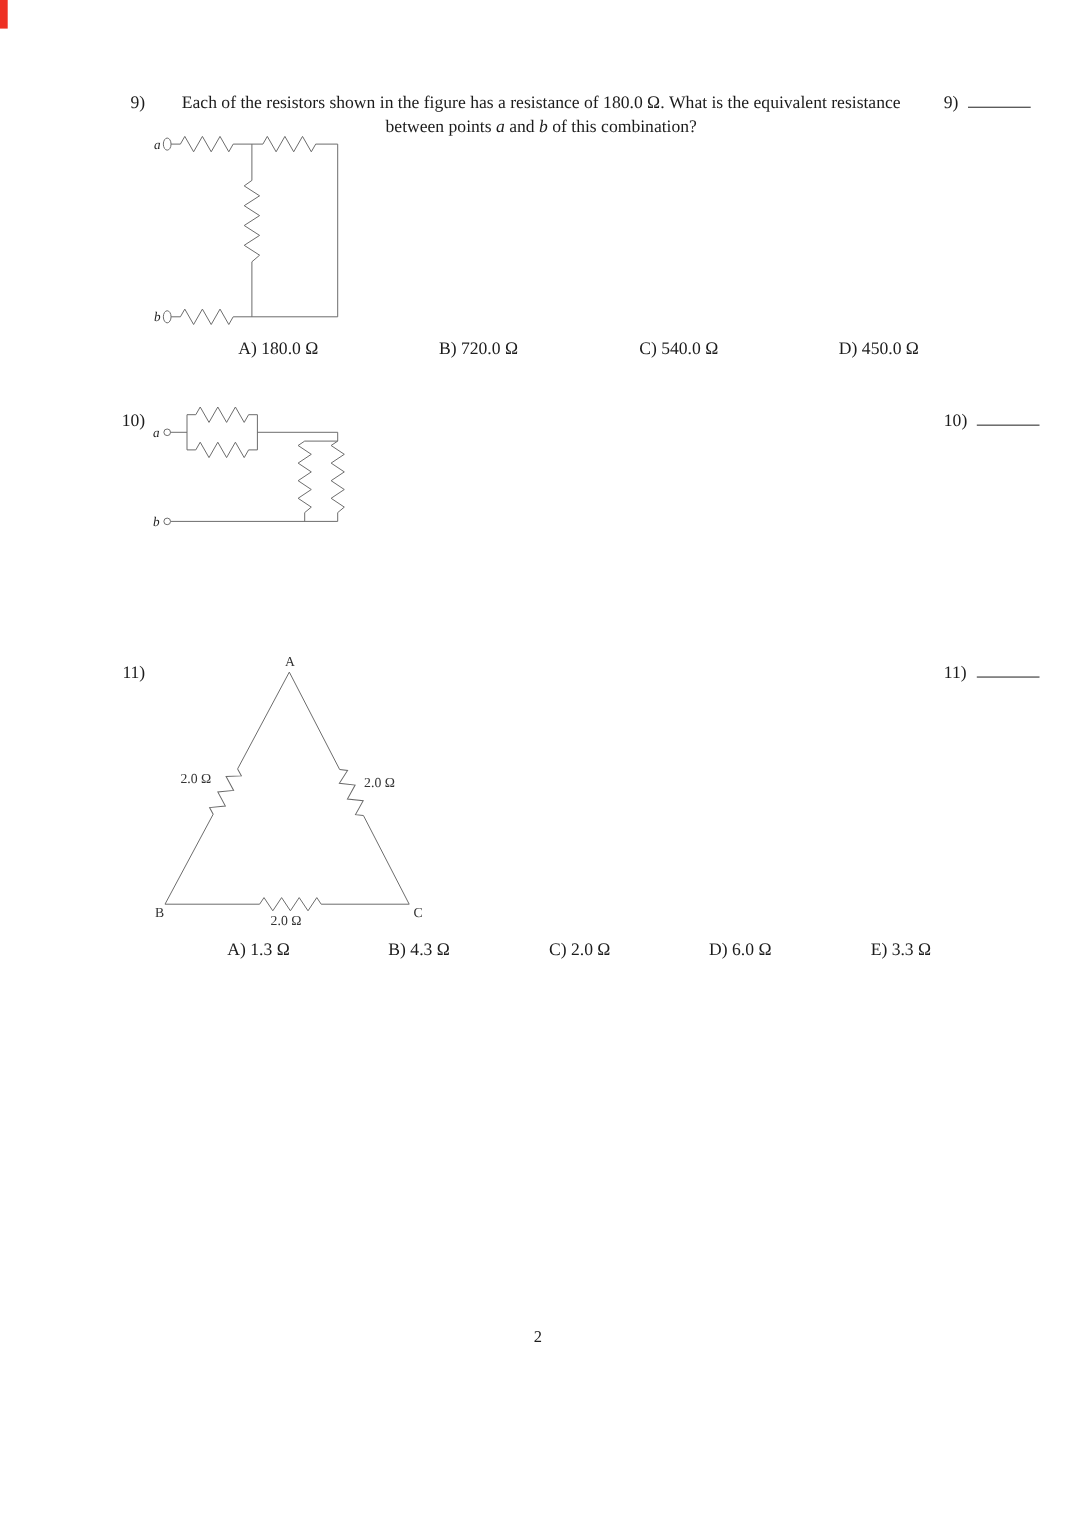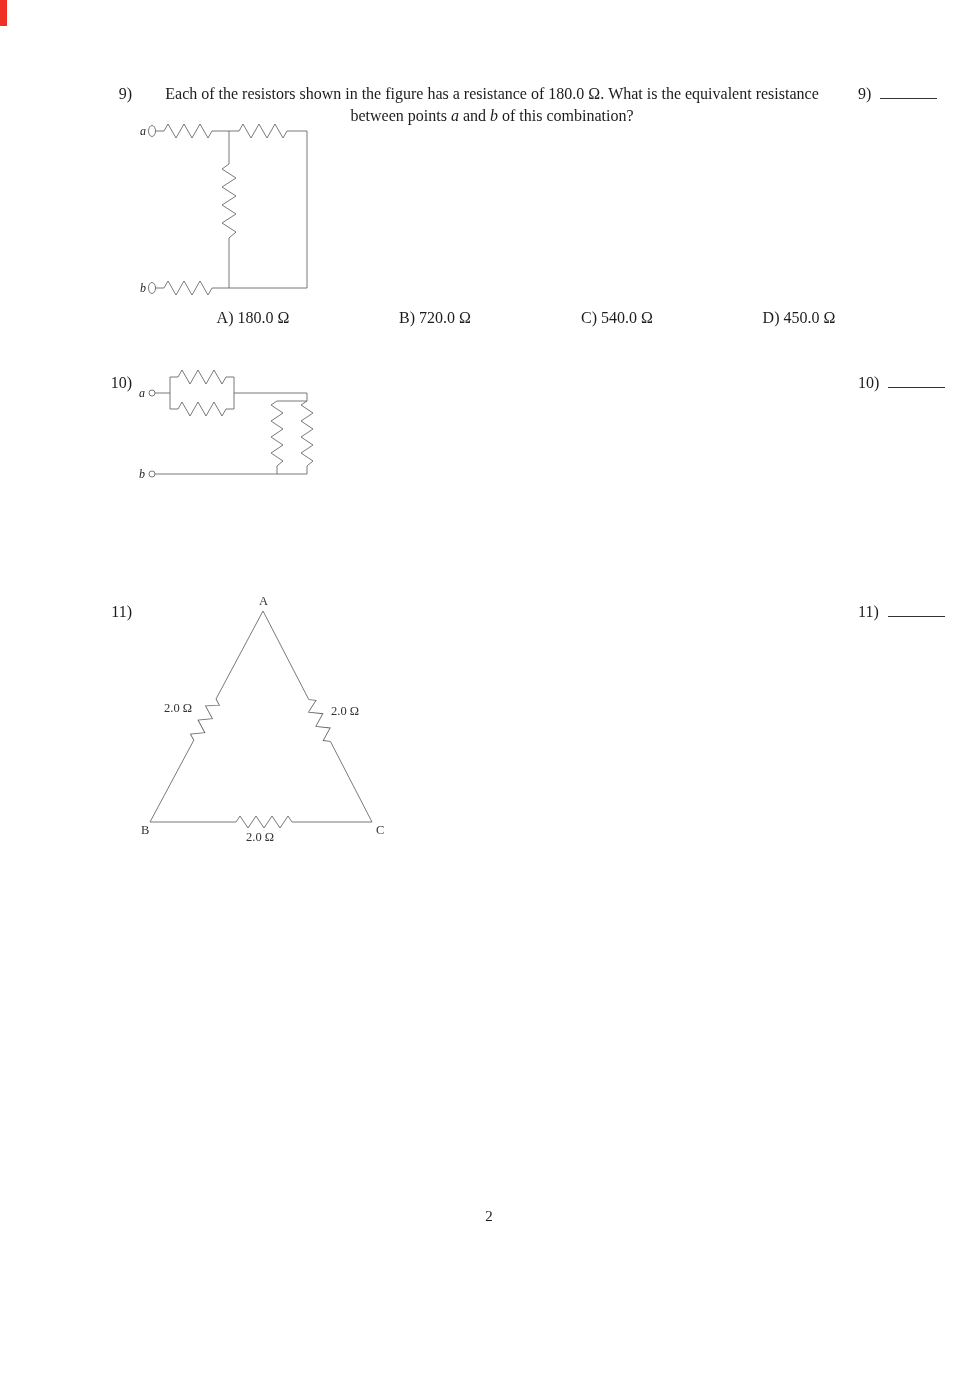--- a/index.html
+++ b/index.html
@@ -147,20 +147,27 @@
             <line class="wire" x1="152" y1="228" x2="232" y2="228"></line>
           </g>
           <text class="fig-lab" x="119" y="11">A</text>
           <text class="fig-lab" x="1" y="240">B</text>
           <text class="fig-lab" x="236" y="240">C</text>
           <text class="fig-lab" x="24" y="118">2.0 Ω</text>
           <text class="fig-lab" x="191" y="121">2.0 Ω</text>
           <text class="fig-lab" x="106" y="247">2.0 Ω</text>
         </svg>
 
+        <div class="choices choices-5">
+          <span class="choice">A) 1.3 Ω</span>
+          <span class="choice">B) 4.3 Ω</span>
+          <span class="choice">C) 2.0 Ω</span>
+          <span class="choice">D) 6.0 Ω</span>
+          <span class="choice">E) 3.3 Ω</span>
+        </div>
       </div>
     </div>
     <div class="q-ans">
       <span>11)</span><span class="blank"></span>
     </div>
   </section>
 
   <div class="page-number">2</div>
 </div>
 

